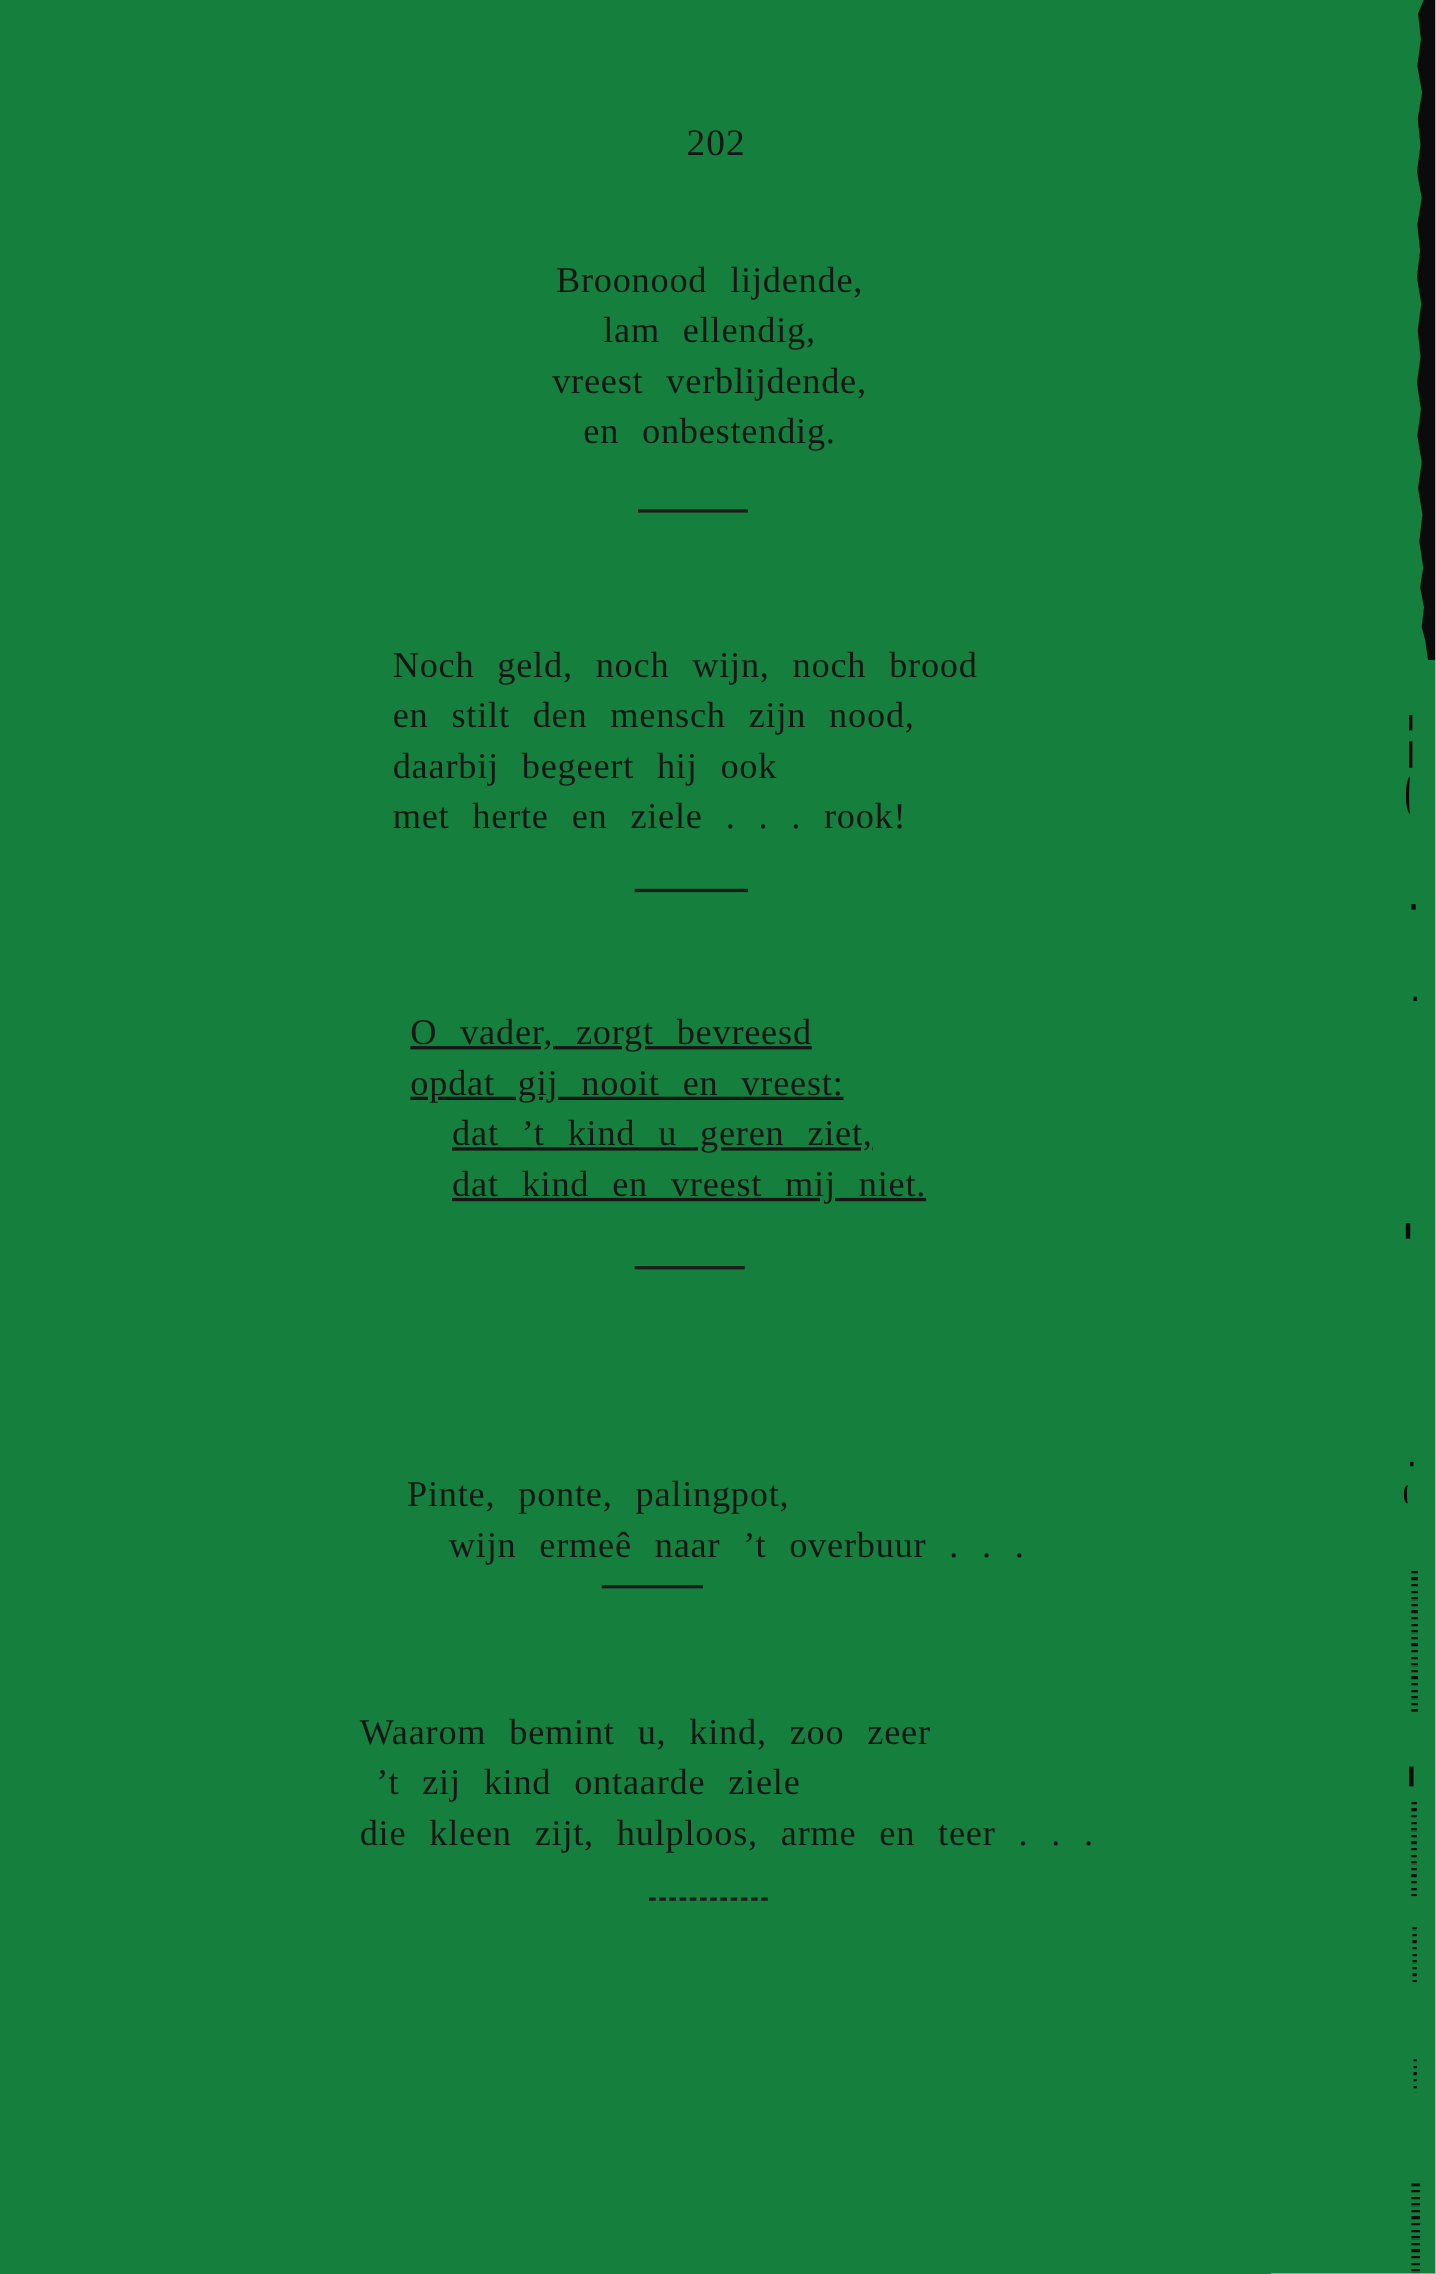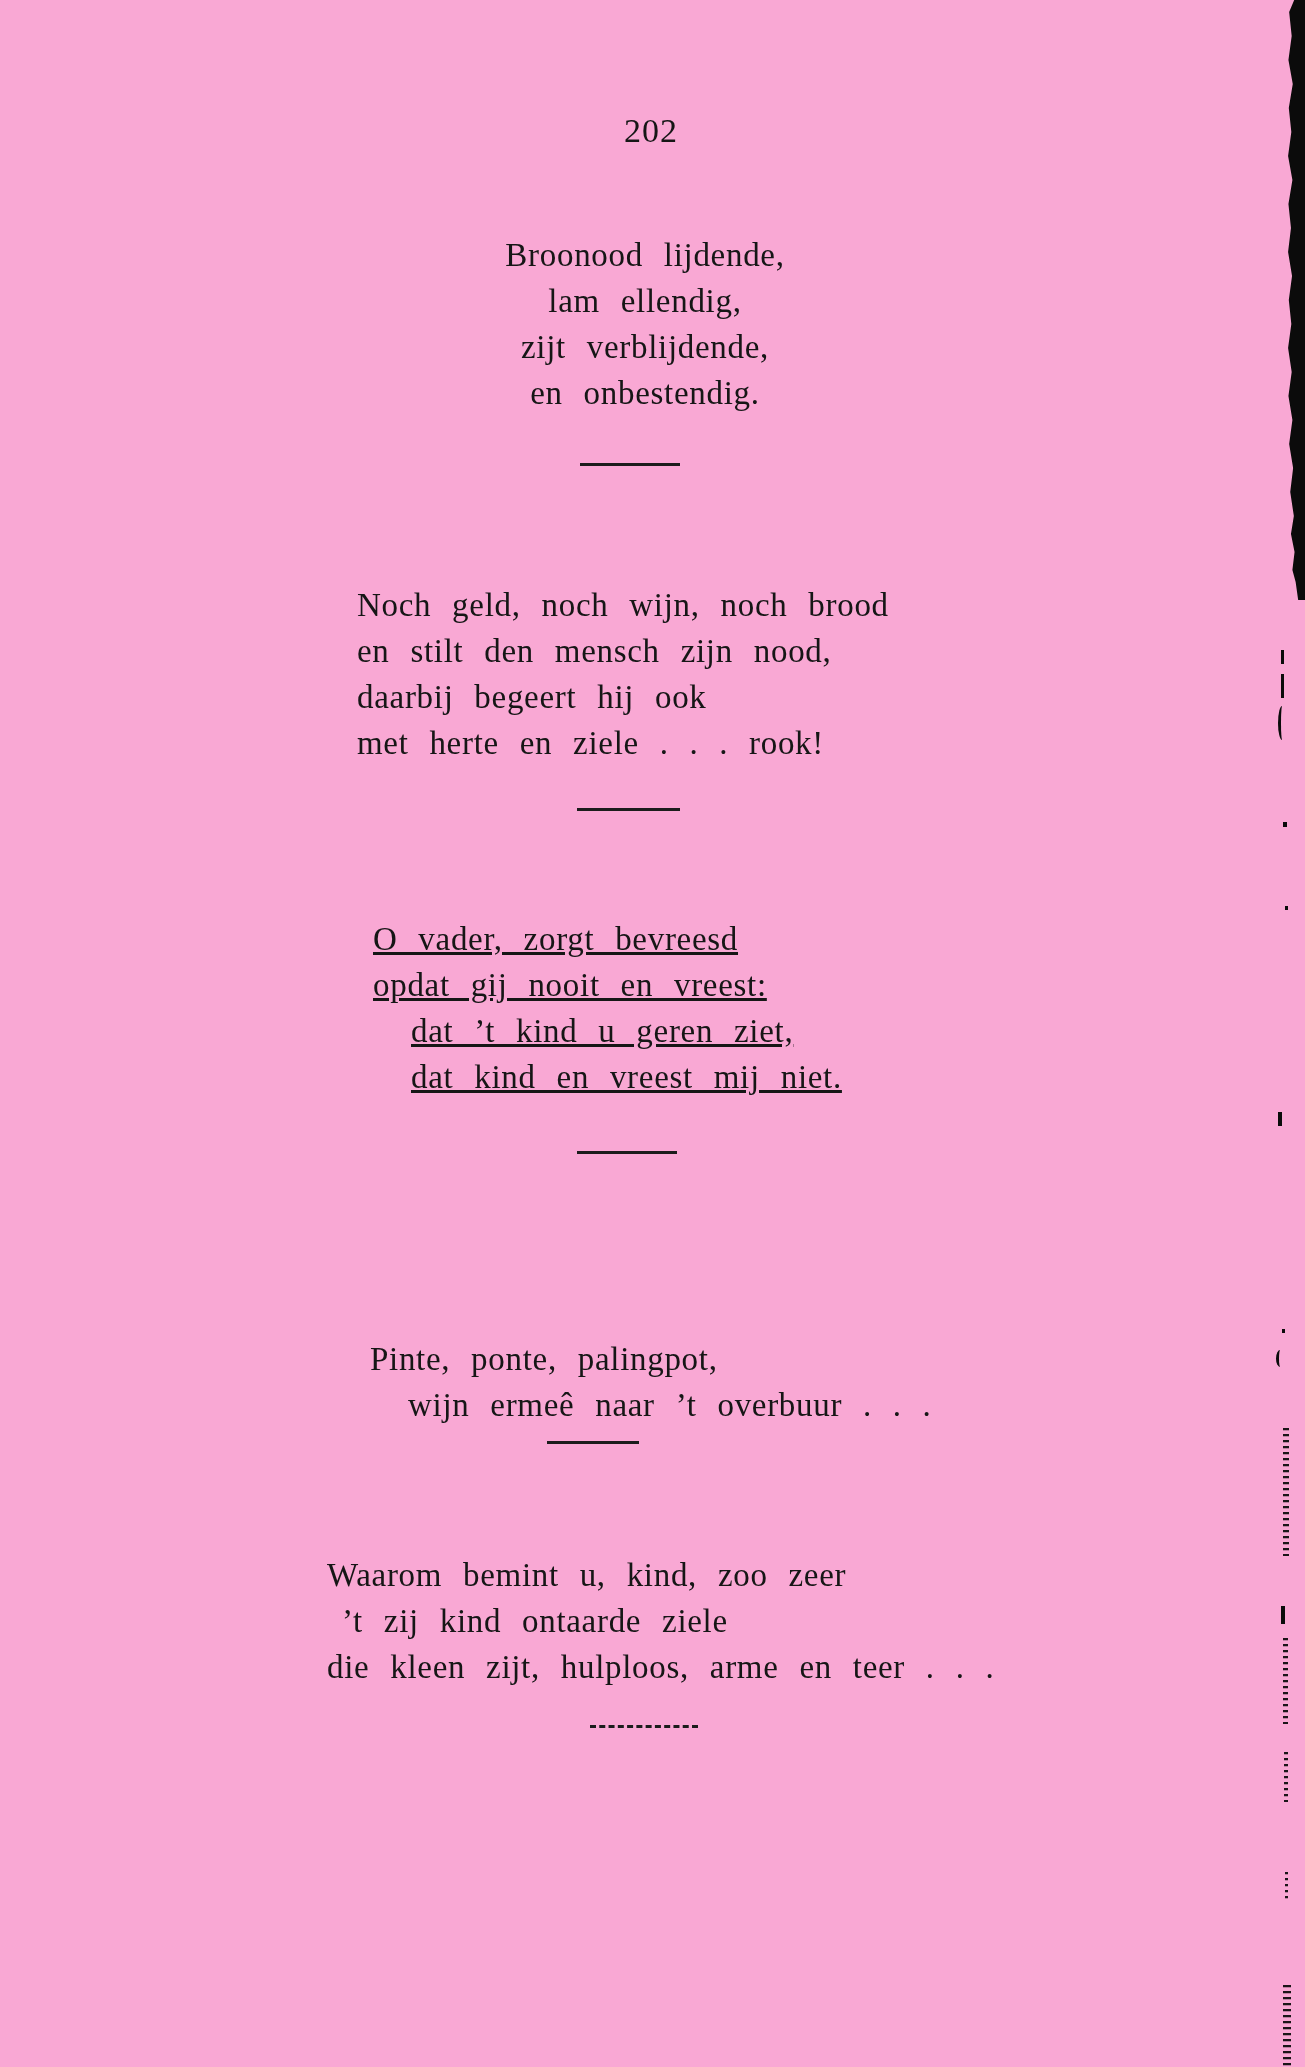--- a/index.html
+++ b/index.html
@@ -6,21 +6,21 @@
   html, body { background: #ffffff; }
   body {
     width: 1305px; height: 2067px;
     position: relative;
     font-family: "Liberation Serif", serif;
     color: #161616;
     overflow: hidden;
   }
   .page {
     position: absolute; inset: 0;
-    background: #f9a8d4;
+    background: #15803d;
     overflow: hidden;
   }
   .page-number {
     position: absolute;
     top: 112px; left: 576px; width: 150px;
     text-align: center;
     font-size: 34px;
     letter-spacing: 1px;
   }
   .stanza {
@@ -72,21 +72,21 @@
 </head>
 <body>
 
 <div class="page">
 
   <div class="page-number">202</div>
 
   <section class="stanza centered" style="top:196px; left:420px; width:450px;">
     <span class="line">Broonood lijdende,</span>
     <span class="line">lam ellendig,</span>
-    <span class="line">zijt verblijdende,</span>
+    <span class="line">vreest verblijdende,</span>
     <span class="line">en onbestendig.</span>
   </section>
 
   <div class="rule" style="top:463px; left:580px; width:100px;"></div>
 
   <section class="stanza" style="top:546px; left:357px;">
     <span class="line">Noch geld, noch wijn, noch brood</span>
     <span class="line">en stilt den mensch zijn nood,</span>
     <span class="line">daarbij begeert hij ook</span>
     <span class="line">met herte en ziele . . . rook!</span>

